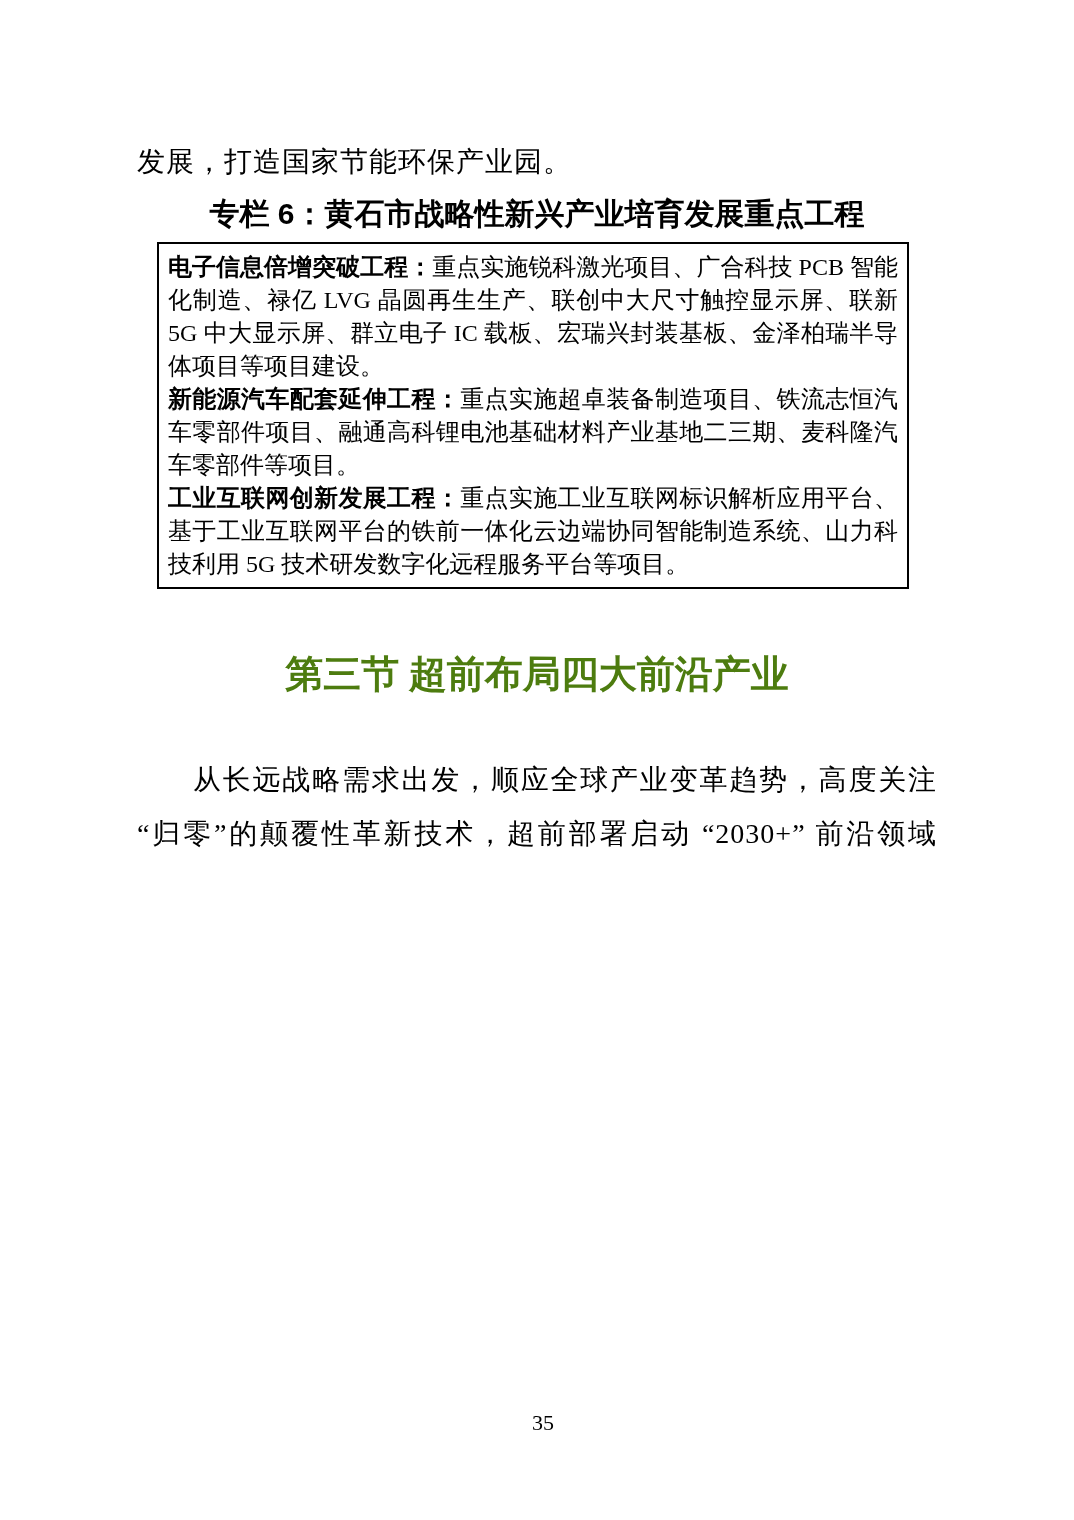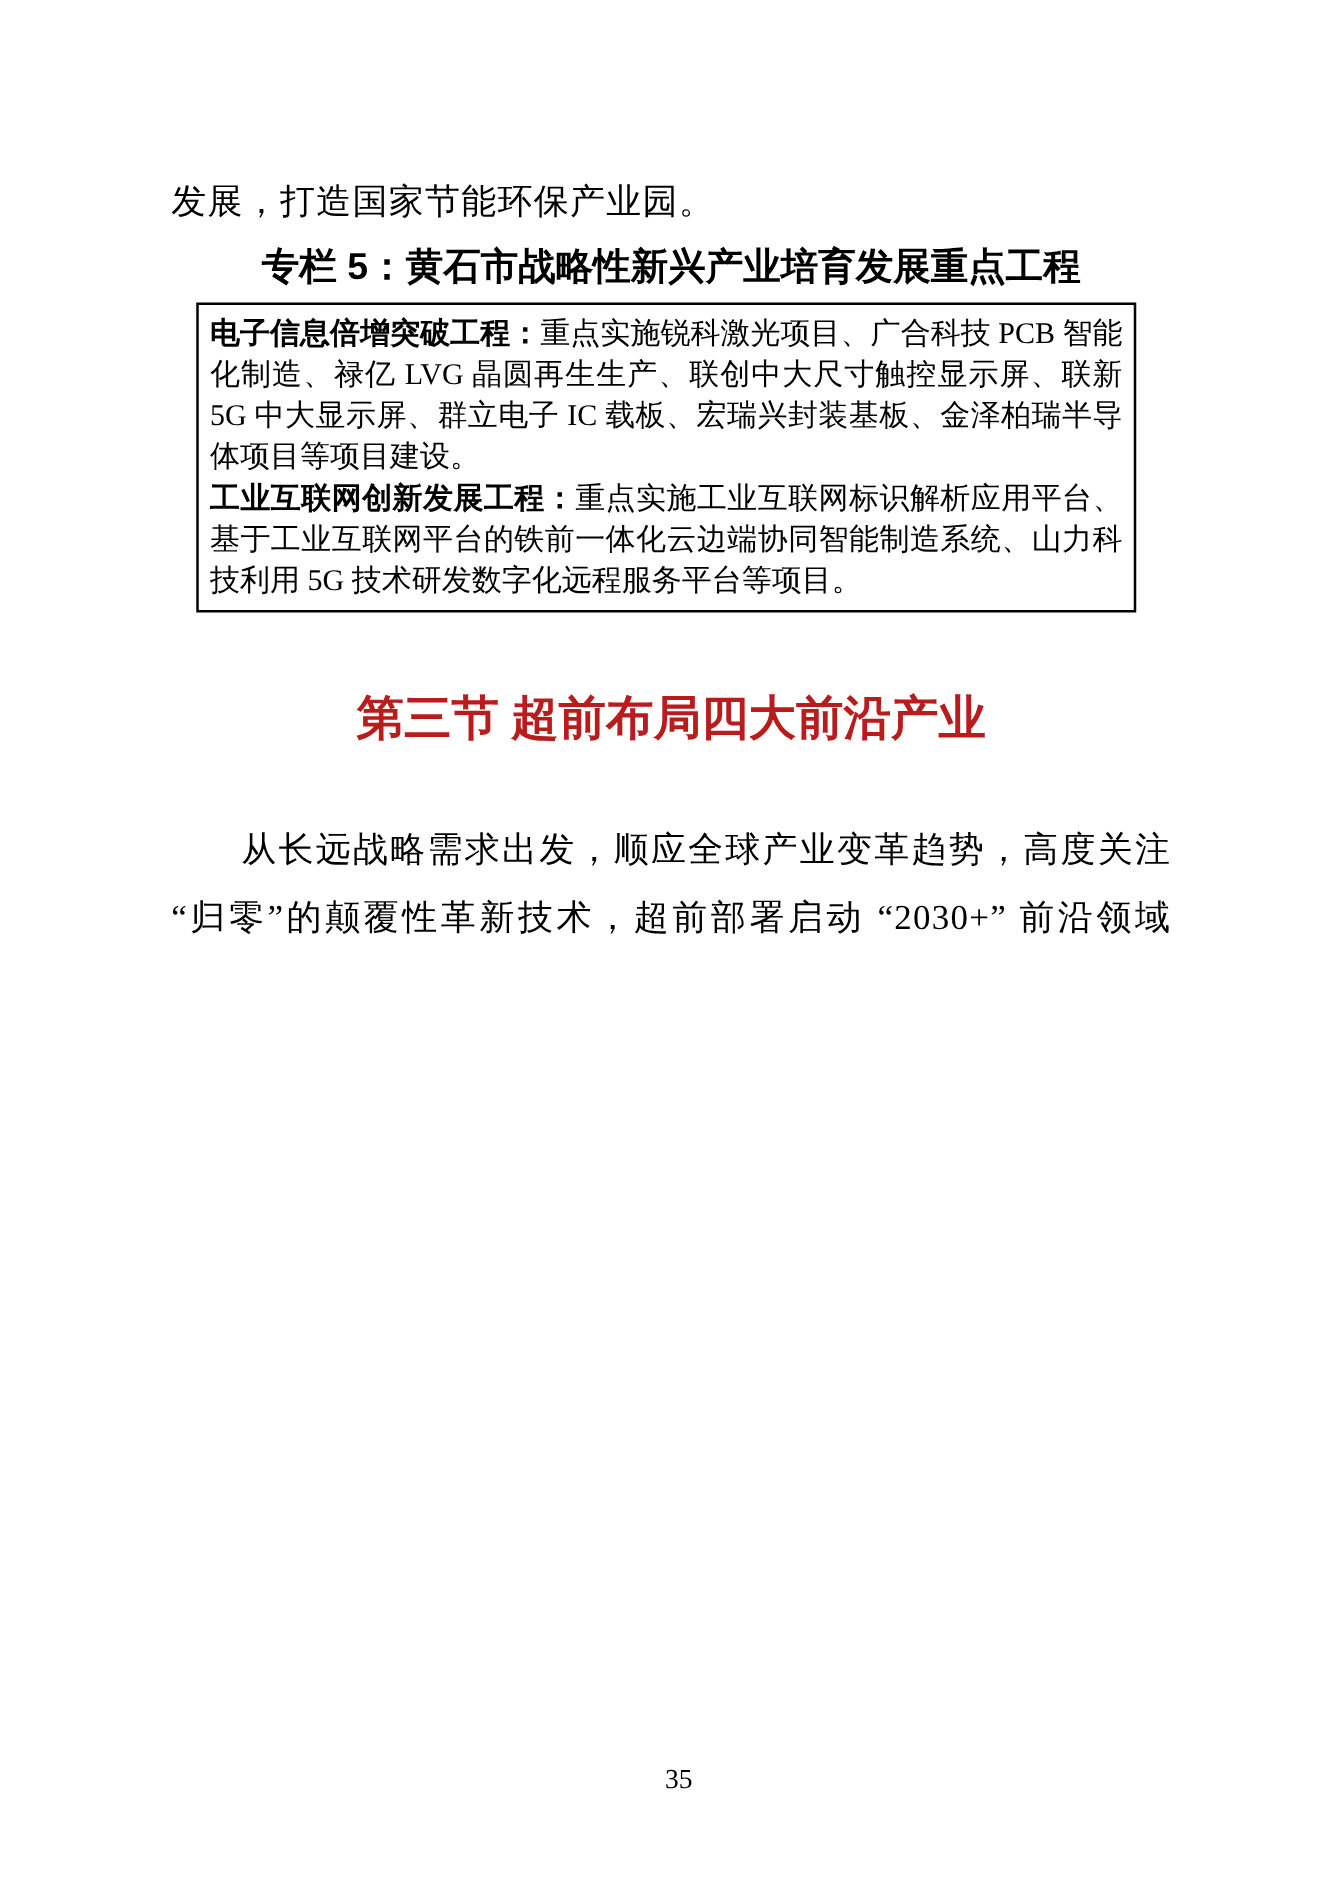--- a/index.html
+++ b/index.html
@@ -60,21 +60,21 @@
   }
   .box-lead {
     font-weight: bold;
   }
   .section-heading {
     margin: 62px 0 0 0;
     font-size: 38px;
     font-weight: bold;
     line-height: 46px;
     text-align: center;
-    color: #b91c1c;
+    color: #4d7c0f;
     font-family: "Liberation Serif", "DejaVu Serif", serif;
   }
   .frontier-para {
     margin-top: 56px;
     line-height: 54px;
   }
   .page-number {
     position: absolute;
     left: 12px;
     right: 0;
@@ -87,25 +87,28 @@
 </style>
 </head>
 <body>
 
 <div class="page">
   <div class="content">
 
     <p class="body-para">发展，打造国家节能环保产业园。</p>
 
 
-    <h3 class="box-title">专栏 5：黄石市战略性新兴产业培育发展重点工程</h3>
+    <h3 class="box-title">专栏 6：黄石市战略性新兴产业培育发展重点工程</h3>
 
     <div class="callout-box">
       <p class="box-para">
         <span class="box-lead">电子信息倍增突破工程：</span><span>重点实施锐科激光项目、广合科技 PCB 智能化制造、禄亿 LVG 晶圆再生生产、联创中大尺寸触控显示屏、联新 5G 中大显示屏、群立电子 IC 载板、宏瑞兴封装基板、金泽柏瑞半导体项目等项目建设。</span>
+      </p>
+      <p class="box-para">
+        <span class="box-lead">新能源汽车配套延伸工程：</span><span>重点实施超卓装备制造项目、铁流志恒汽车零部件项目、融通高科锂电池基础材料产业基地二三期、麦科隆汽车零部件等项目。</span>
       </p>
       <p class="box-para">
         <span class="box-lead">工业互联网创新发展工程：</span><span>重点实施工业互联网标识解析应用平台、基于工业互联网平台的铁前一体化云边端协同智能制造系统、山力科技利用 5G 技术研发数字化远程服务平台等项目。</span>
       </p>
     </div>
 
     <h2 class="section-heading">第三节 超前布局四大前沿产业</h2>
 
     <p class="body-para indent justify-last frontier-para">从长远战略需求出发，顺应全球产业变革趋势，高度关注“归零”的颠覆性革新技术，超前部署启动 “2030+” 前沿领域</p>
 

